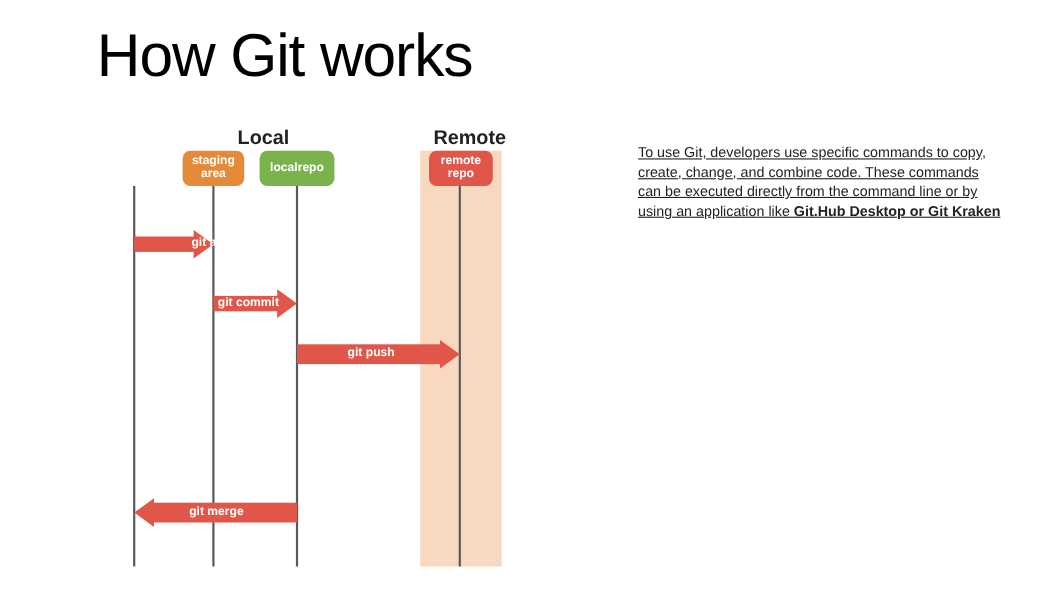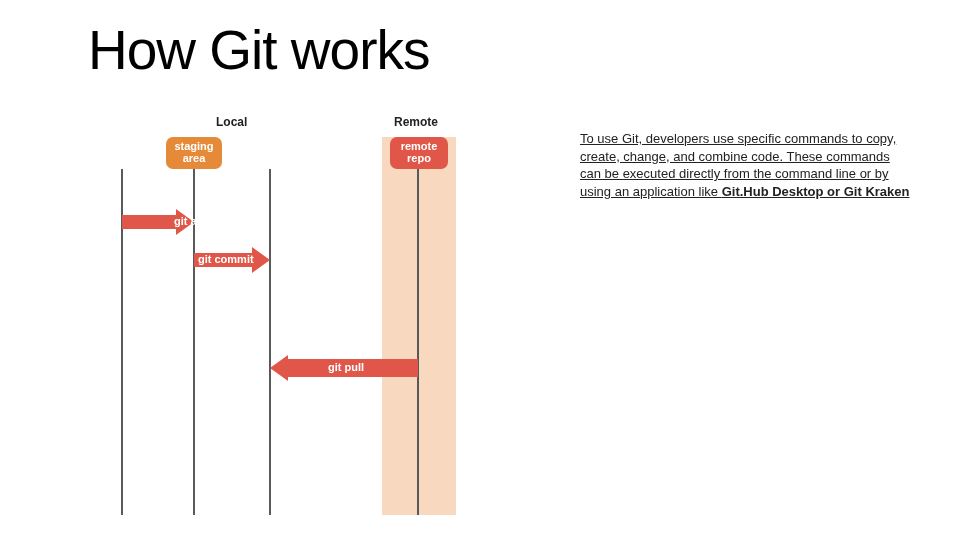--- a/index.html
+++ b/index.html
@@ -23,21 +23,21 @@
   .diagram {
     position: absolute;
     top: 115px;
     left: 88px;
     width: 408px;
     height: 410px;
   }
   .section-header {
     position: absolute;
     font-weight: 700;
-    font-size: 12px;
+    font-size: 18px;
     color: #222;
   }
   .sect-local { top: 0; left: 128px; }
   .sect-remote { top: 0; left: 306px; }
 
   .pill {
     position: absolute;
     top: 22px;
     color: #fff;
     font-weight: 700;
@@ -120,21 +120,21 @@
     top: 6px;
     white-space: nowrap;
   }
 
   
   .a-add    { top: 94px;  left: 34px;  width: 72px; }
   .a-add .shaft { left:0; width:56px; }
   .a-add .head-r { right:0; }
   .a-add .lbl { left: 6px; margin-left: 46px; }
 
-  .a-commit { top: 132px; left: 106px; width: 76px; }
+  .a-commit { top: 148px; left: 106px; width: 76px; }
   .a-commit .shaft { left:0; width:60px; }
   .a-commit .head-r { right:0; }
   .a-commit .lbl { left: 4px; }
 
   .a-push   { top: 194px; left: 182px; width: 148px; }
   .a-push .shaft { left:0; width:132px; }
   .a-push .head-r { right:0; }
   .a-push .lbl { left: 46px; }
 
   .a-pull   { top: 240px; left: 182px; width: 148px; }
@@ -169,39 +169,45 @@
 
 <div class="title">How Git works</div>
 
 <div class="diagram">
   <div class="remote-bg"></div>
 
   <div class="section-header sect-local">Local</div>
   <div class="section-header sect-remote">Remote</div>
 
   <div class="pill p-sa">staging area</div>
+  <div class="pill p-lr">localrepo</div>
   <div class="pill p-rr">remote repo</div>
 
   <div class="vline vl-wd"></div>
   <div class="vline vl-sa"></div>
   <div class="vline vl-lr"></div>
   <div class="vline vl-rr"></div>
 
   <div class="arrow a-add">
     <div class="shaft thin"></div>
       <div class="head-r"></div>
     <span class="lbl">git add</span>
   </div>
   <div class="arrow a-commit">
     <div class="shaft thin"></div>
       <div class="head-r"></div>
     <span class="lbl">git commit</span>
   </div>
-  <div class="arrow a-pull">
+  <div class="arrow a-push">
+    <div class="shaft"></div>
+      <div class="head-r"></div>
+    <span class="lbl">git push</span>
+  </div>
+  <div class="arrow a-merge">
     <div class="shaft"></div>
       <div class="head-l"></div>
-    <span class="lbl">git pull</span>
+    <span class="lbl">git merge</span>
   </div>
 </div>
 
 <div class="desc">
   <span>To use Git, developers use specific commands to copy, create, change, and combine code. These commands can be executed directly from the command line or by using an application like </span><b>Git.Hub Desktop or Git Kraken</b>
 </div>
 
 </body></html>

